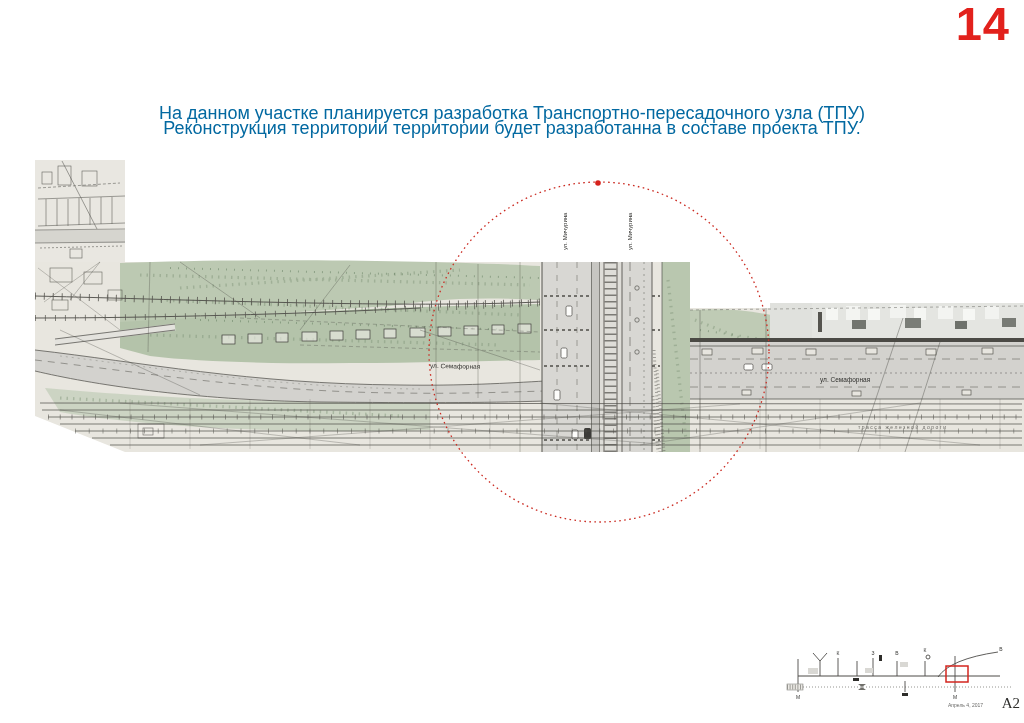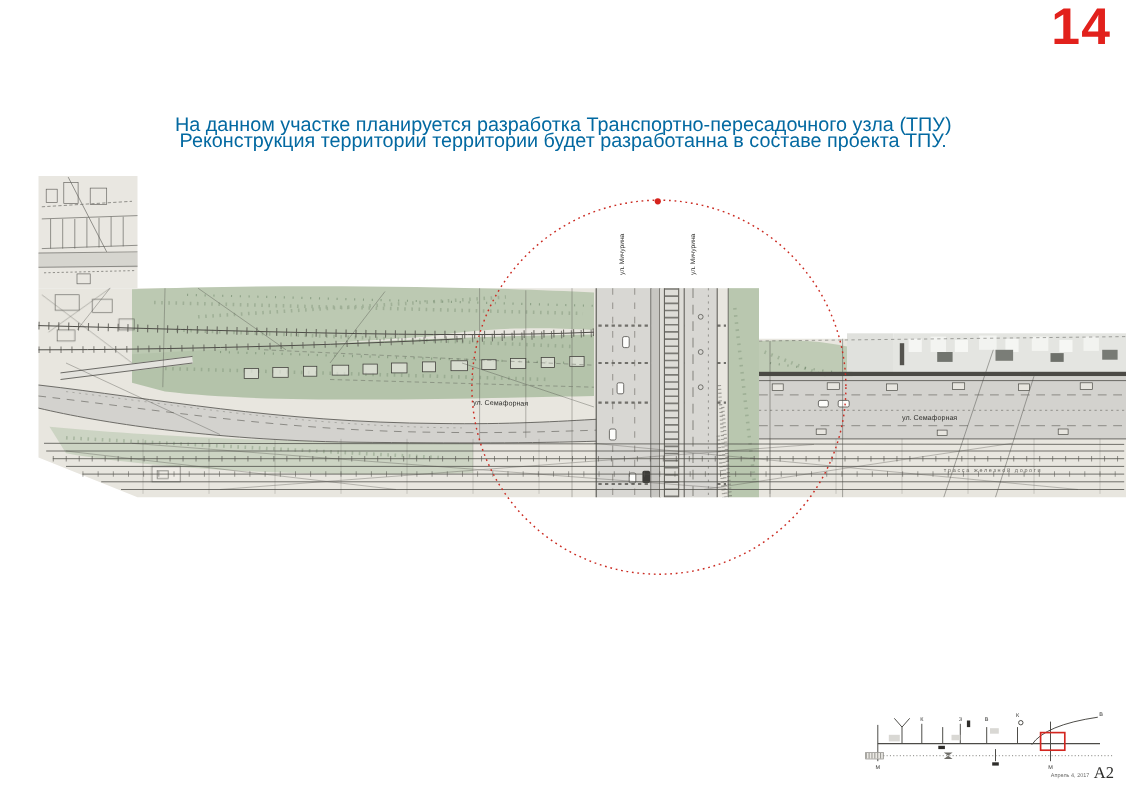--- a/index.html
+++ b/index.html
@@ -11,21 +11,21 @@
     position:absolute;top:0px;right:14px;
     font-size:47px;font-weight:700;color:#e2211c;letter-spacing:1px;line-height:1.0;
   }
   .annotation{
     position:absolute;top:94px;left:0;width:1024px;
     text-align:center;color:#0369a1;font-size:18px;line-height:14.6px;margin-top:12px;
   }
   .map-wrap{position:absolute;left:0;top:0;width:1024px;height:723px;}
   .footer-stamp{
     position:absolute;left:948px;top:696px;width:72px;
-    display:flex;align-items:flex-end;gap:4px;justify-content:center;
+    display:flex;align-items:flex-end;gap:4px;justify-content:space-between;
   }
   .footer-date{font-size:5px;color:#6a6a68;line-height:1;padding-bottom:3px;white-space:nowrap;}
   .footer-sheet{font-family:"Liberation Serif", serif;font-size:15px;color:#2e2e2c;line-height:1;}
   svg text{font-family:"Liberation Sans", sans-serif;}
 </style>
 </head>
 <body>
 
 <div class="map-wrap">
 <svg width="1024" height="723" viewBox="0 0 1024 723" xmlns="http://www.w3.org/2000/svg">

